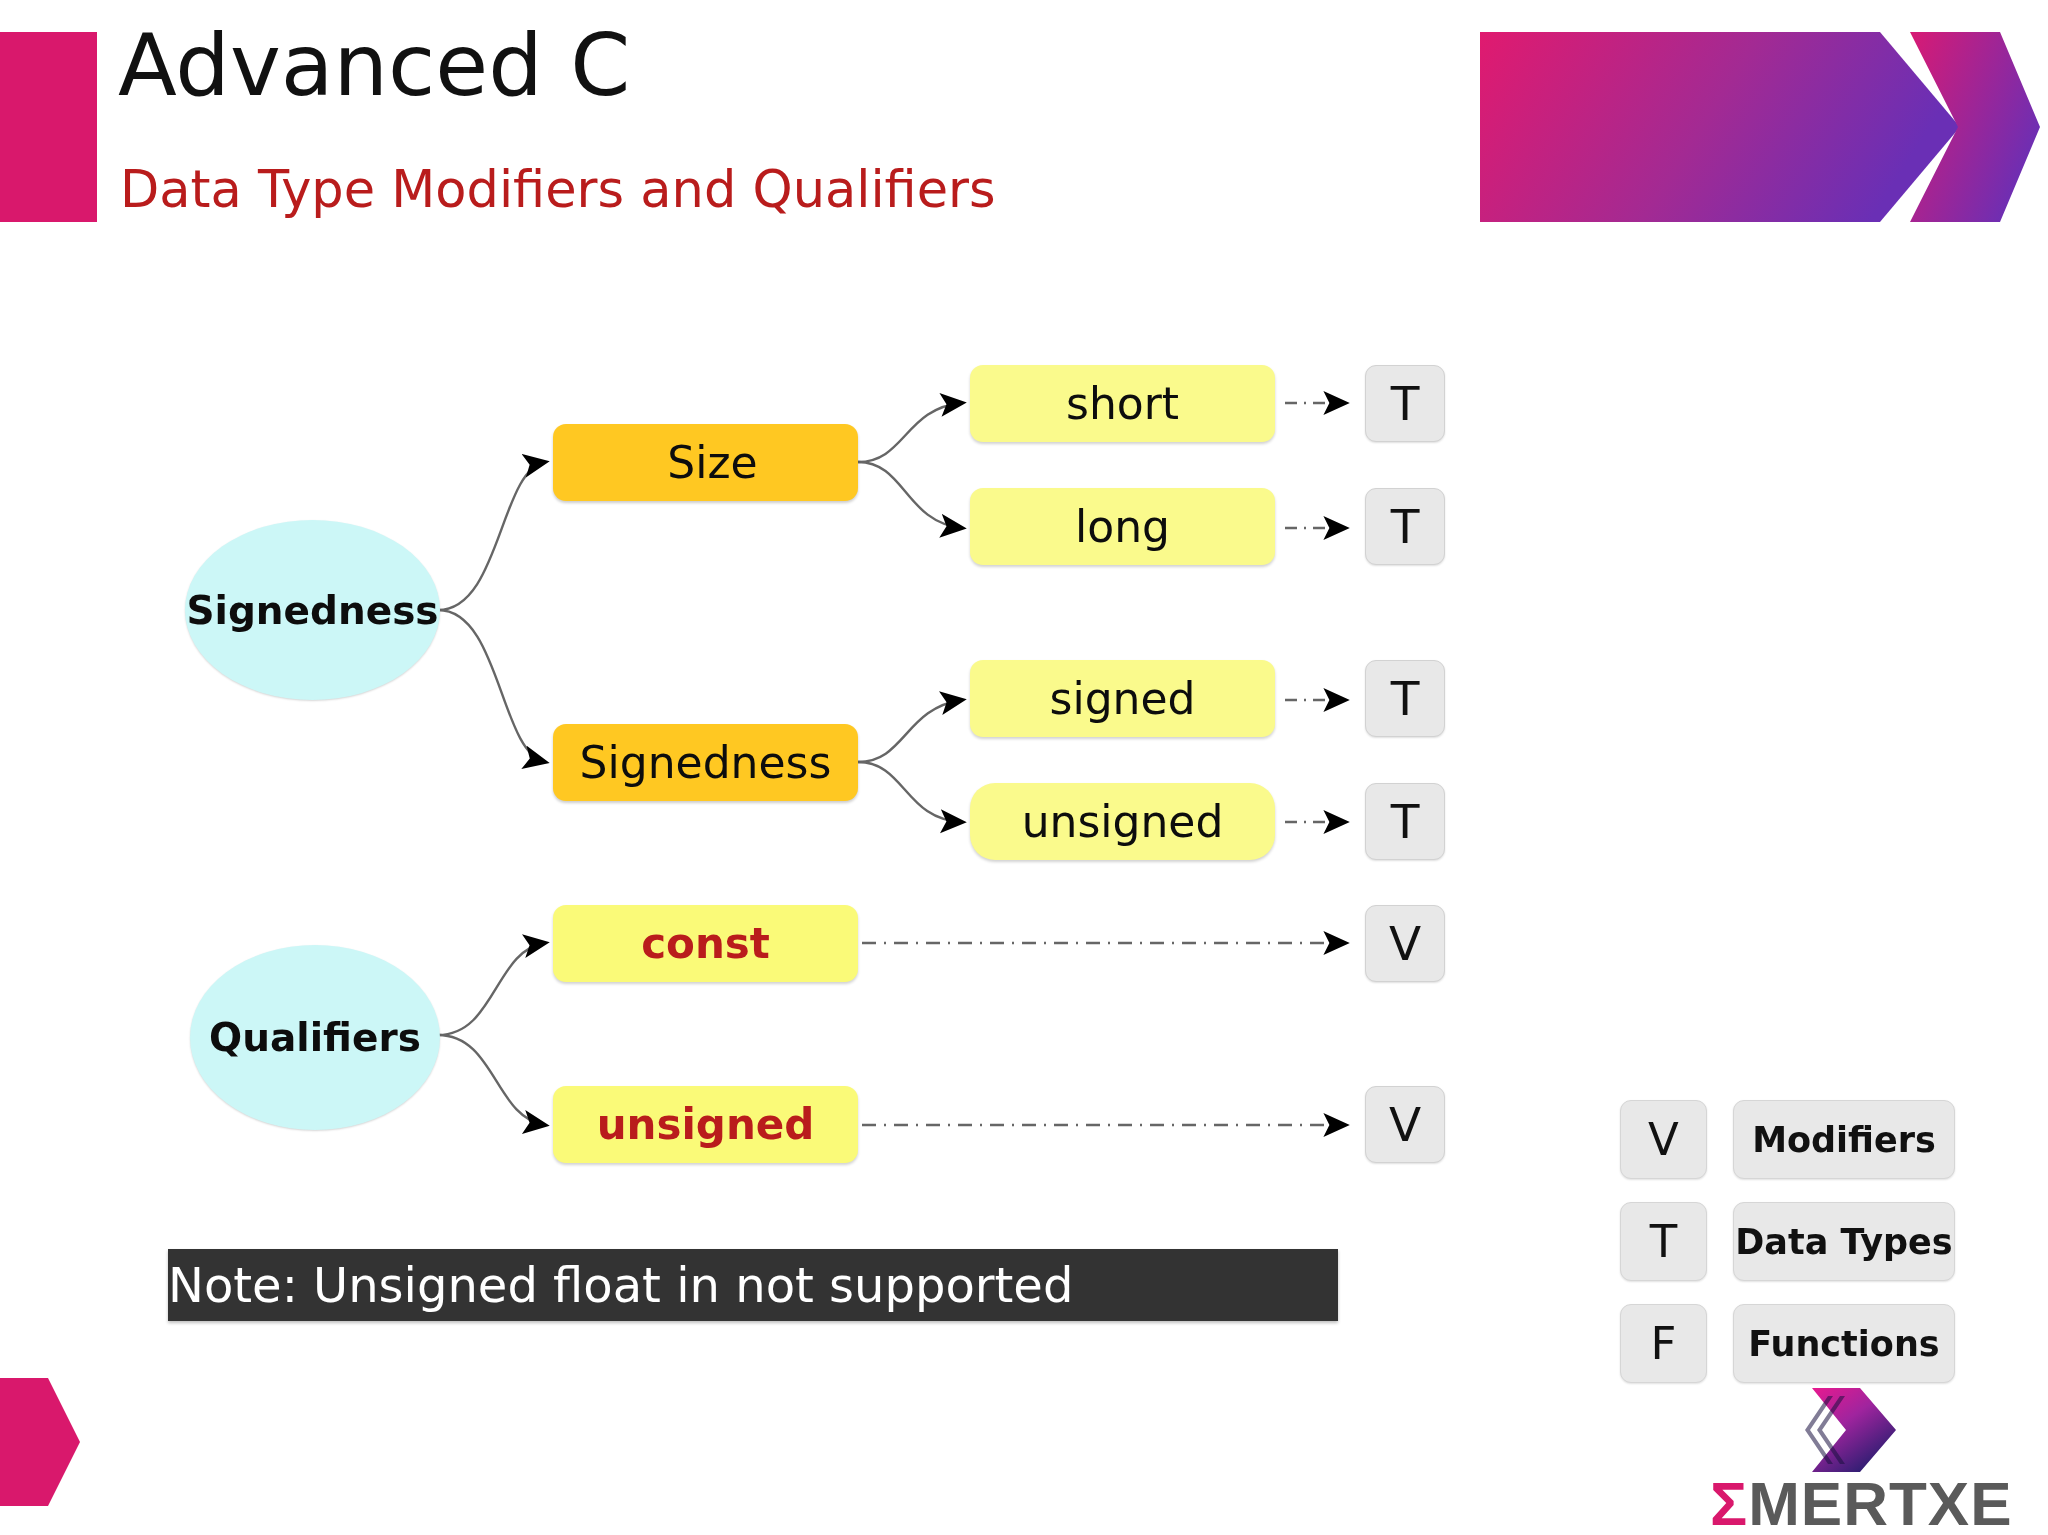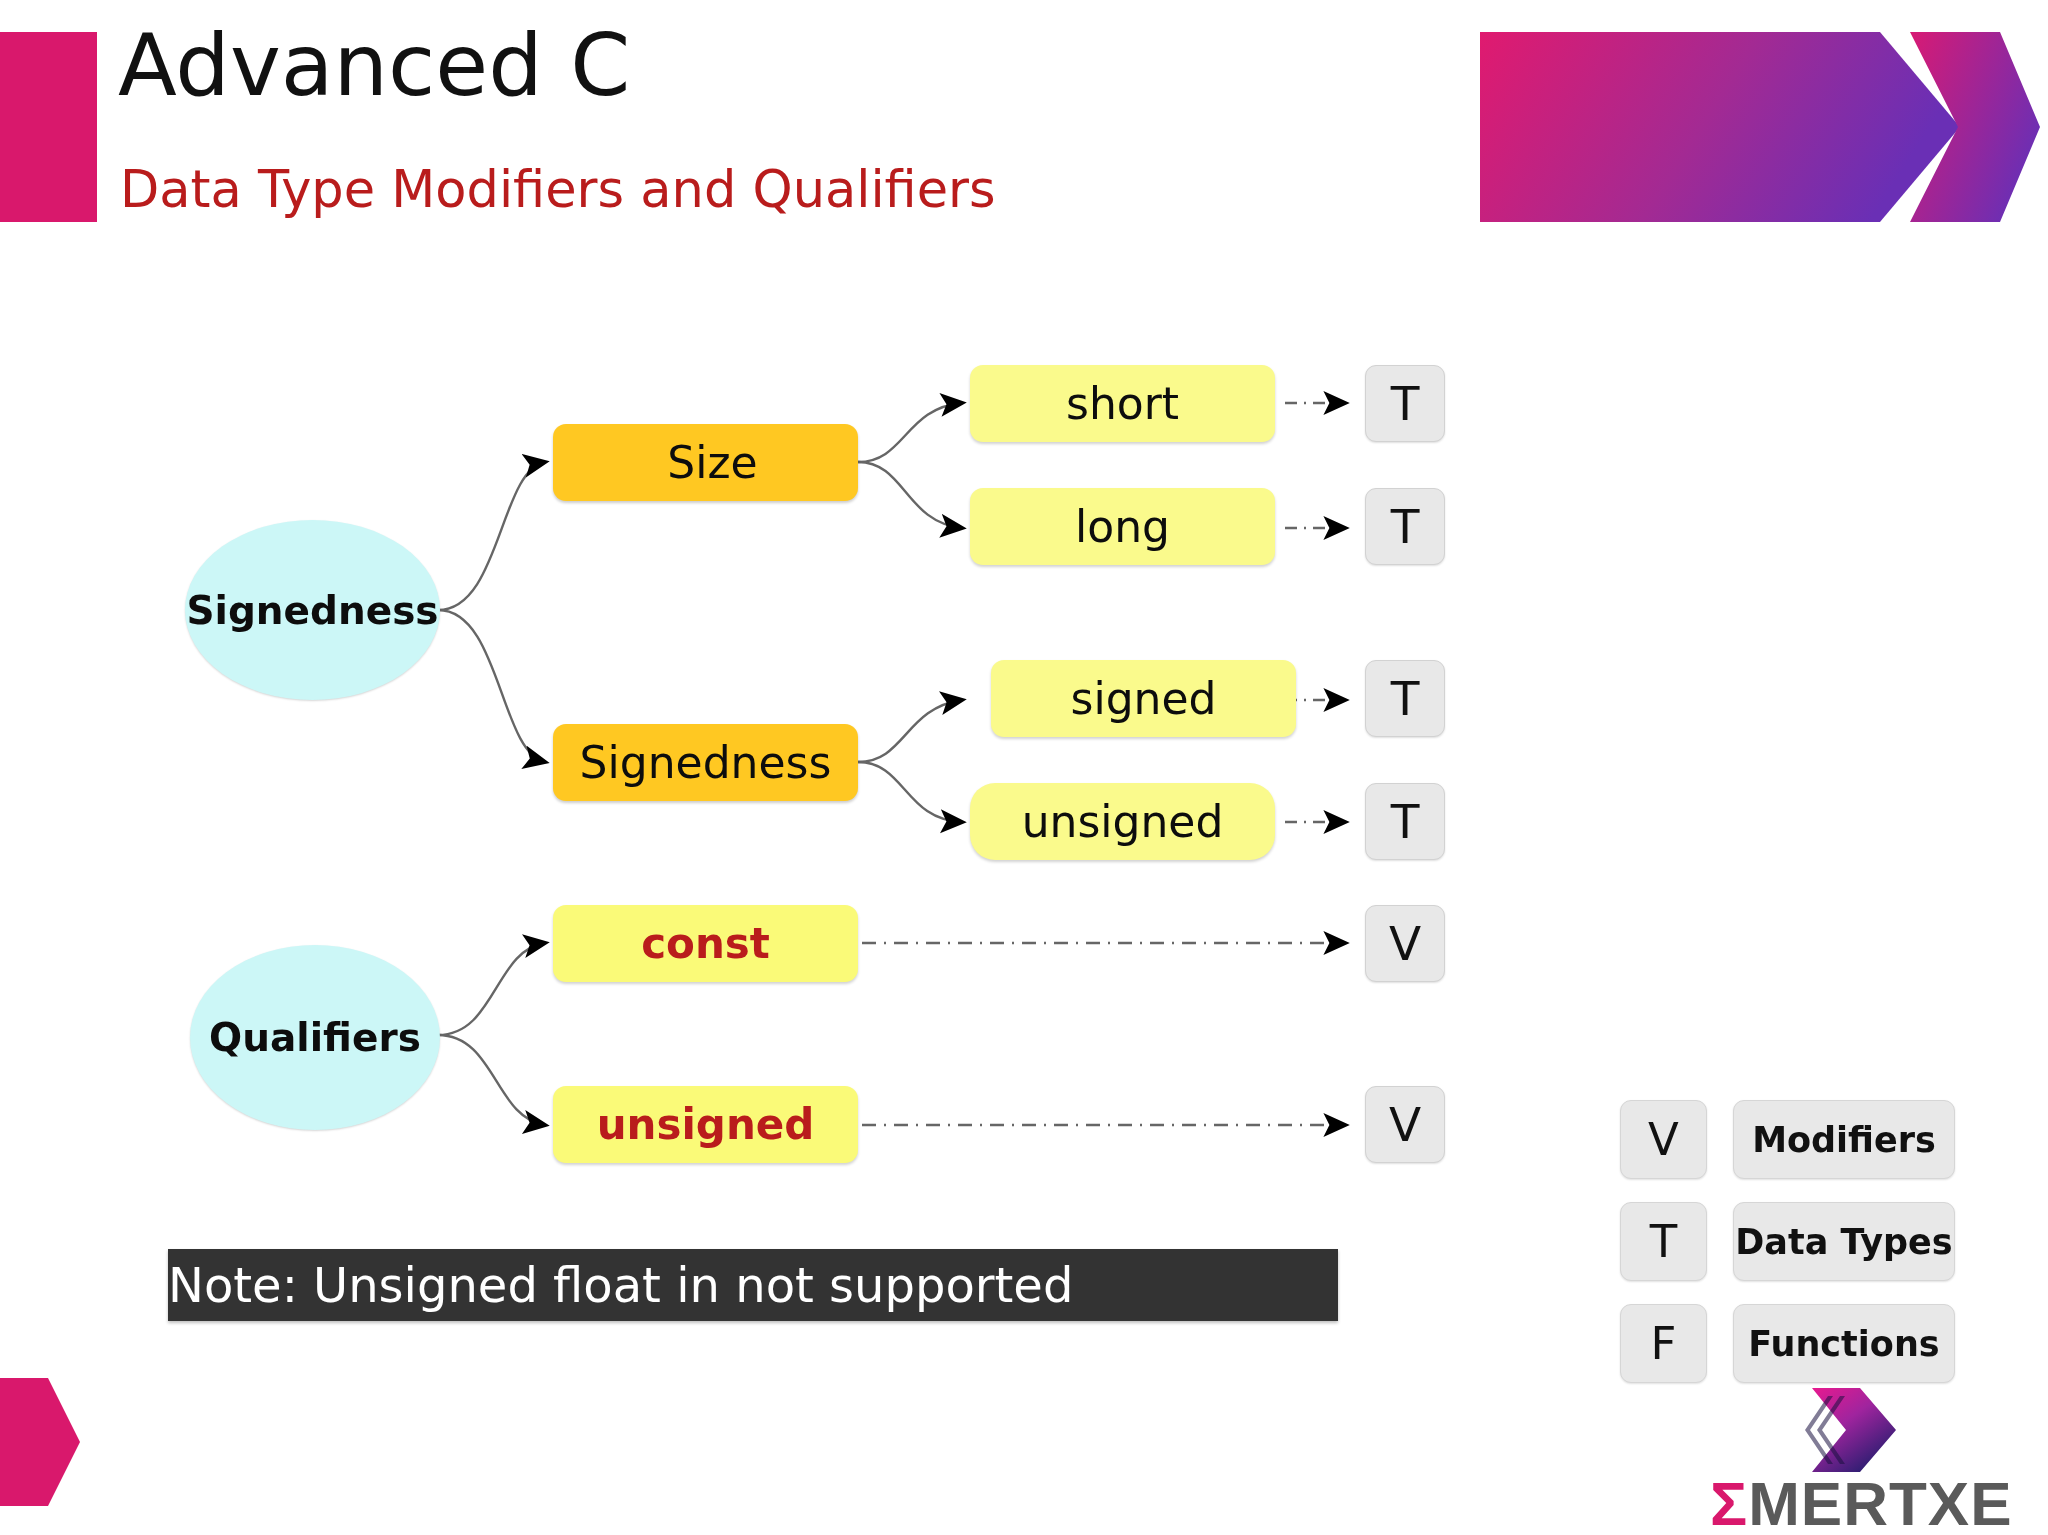--- a/index.html
+++ b/index.html
@@ -171,21 +171,21 @@
     <div class="node cat-box" style="left:553px;top:724px;width:305px;height:77px;">
       <span>Signedness</span>
     </div>
 
     <div class="node leaf-box" style="left:970px;top:365px;width:305px;height:77px;">
       <span>short</span>
     </div>
     <div class="node leaf-box" style="left:970px;top:488px;width:305px;height:77px;">
       <span>long</span>
     </div>
-    <div class="node leaf-box" style="left:970px;top:660px;width:305px;height:77px;margin-left:21px;">
+    <div class="node leaf-box" style="left:970px;top:660px;width:305px;height:77px;">
       <span>signed</span>
     </div>
     <div class="node leaf-box" style="left:970px;top:783px;width:305px;height:77px;border-radius:25px;">
       <span>unsigned</span>
     </div>
 
     <div class="node qual-box" style="left:553px;top:905px;width:305px;height:77px;">
       <span>const</span>
     </div>
     <div class="node qual-box" style="left:553px;top:1086px;width:305px;height:77px;">

